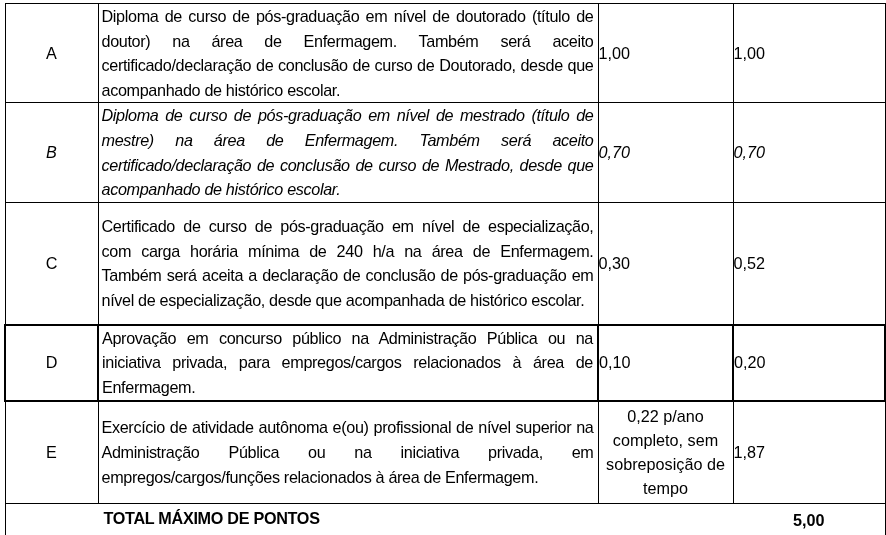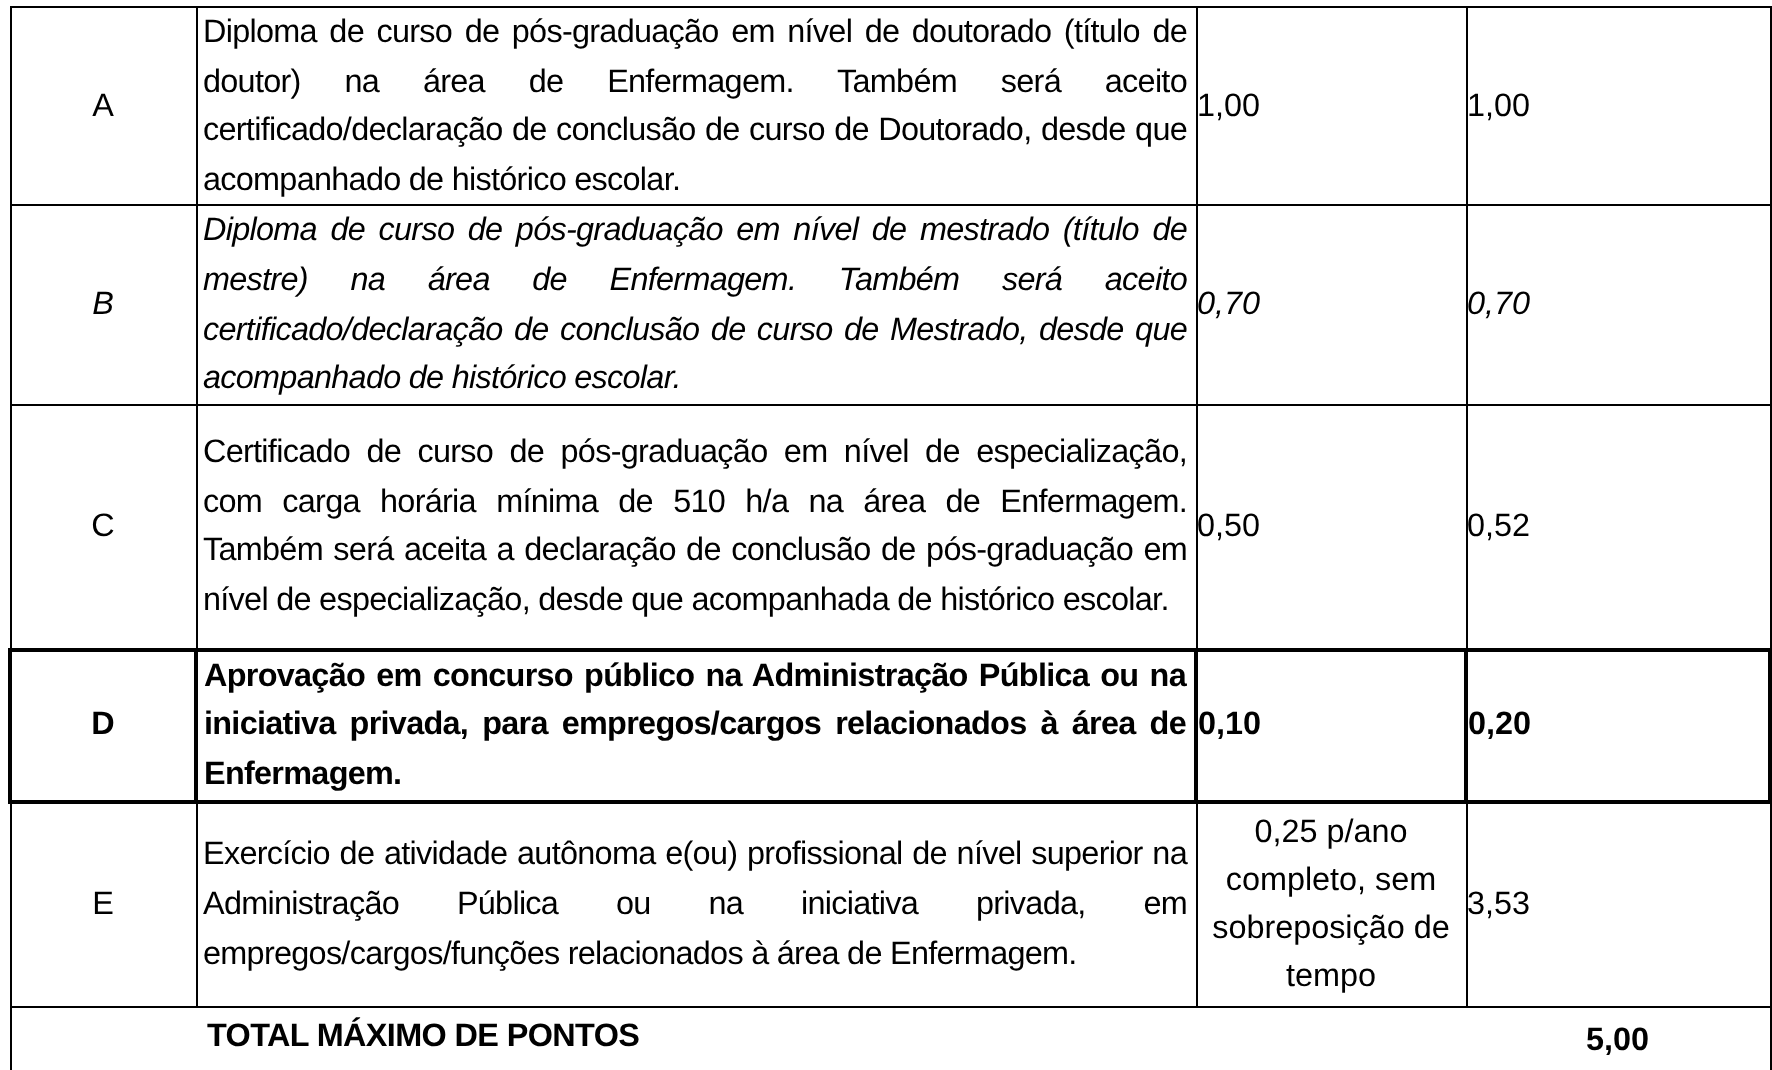--- a/index.html
+++ b/index.html
@@ -55,21 +55,20 @@
     }
     tr.row-a td { height: 96px; margin-left: 16px; }
     tr.row-b td { height: 96px; font-style: italic; }
     tr.row-c td { height: 121px; }
     tr.row-d td { height: 74px; }
     tr.row-e td { height: 97px; }
     tr.row-total td { height: 32px; }
 
     tr.row-d td {
       border-width: 2.5px;
-      font-weight: bold;
     }
 
     tr.row-total td {
       font-weight: bold;
       vertical-align: top;
     }
     td.total-label {
       padding: 2px 0 0 98px;
       letter-spacing: -0.3px;
     }
@@ -102,34 +101,34 @@
       <td class="num">1,00</td>
     </tr>
     <tr class="row-b">
       <td class="letter">B</td>
       <td class="desc">Diploma de curso de pós-graduação em nível de mestrado (título de mestre) na área de Enfermagem. Também será aceito certificado/declaração de conclusão de curso de Mestrado, desde que acompanhado de histórico escolar.</td>
       <td class="num">0,70</td>
       <td class="num">0,70</td>
     </tr>
     <tr class="row-c">
       <td class="letter">C</td>
-      <td class="desc">Certificado de curso de pós-graduação em nível de especialização, com carga horária mínima de 510 h/a na área de Enfermagem. Também será aceita a declaração de conclusão de pós-graduação em nível de especialização, desde que acompanhada de histórico escolar.</td>
-      <td class="num">0,50</td>
+      <td class="desc">Certificado de curso de pós-graduação em nível de especialização, com carga horária mínima de 240 h/a na área de Enfermagem. Também será aceita a declaração de conclusão de pós-graduação em nível de especialização, desde que acompanhada de histórico escolar.</td>
+      <td class="num">0,30</td>
       <td class="num">0,52</td>
     </tr>
     <tr class="row-d">
       <td class="letter">D</td>
       <td class="desc">Aprovação em concurso público na Administração Pública ou na iniciativa privada, para empregos/cargos relacionados à área de Enfermagem.</td>
       <td class="num">0,10</td>
       <td class="num">0,20</td>
     </tr>
     <tr class="row-e">
       <td class="letter">E</td>
       <td class="desc">Exercício de atividade autônoma e(ou) profissional de nível superior na Administração Pública ou na iniciativa privada, em empregos/cargos/funções relacionados à área de Enfermagem.</td>
-      <td class="unit-multi">0,25 p/ano completo, sem sobreposição de tempo</td>
-      <td class="num">3,53</td>
+      <td class="unit-multi">0,22 p/ano completo, sem sobreposição de tempo</td>
+      <td class="num">1,87</td>
     </tr>
     <tr class="row-total">
       <td class="total-label" colspan="3">TOTAL MÁXIMO DE PONTOS</td>
       <td class="total-value">5,00</td>
     </tr>
   </tbody>
 </table>
 
 </body></html>

